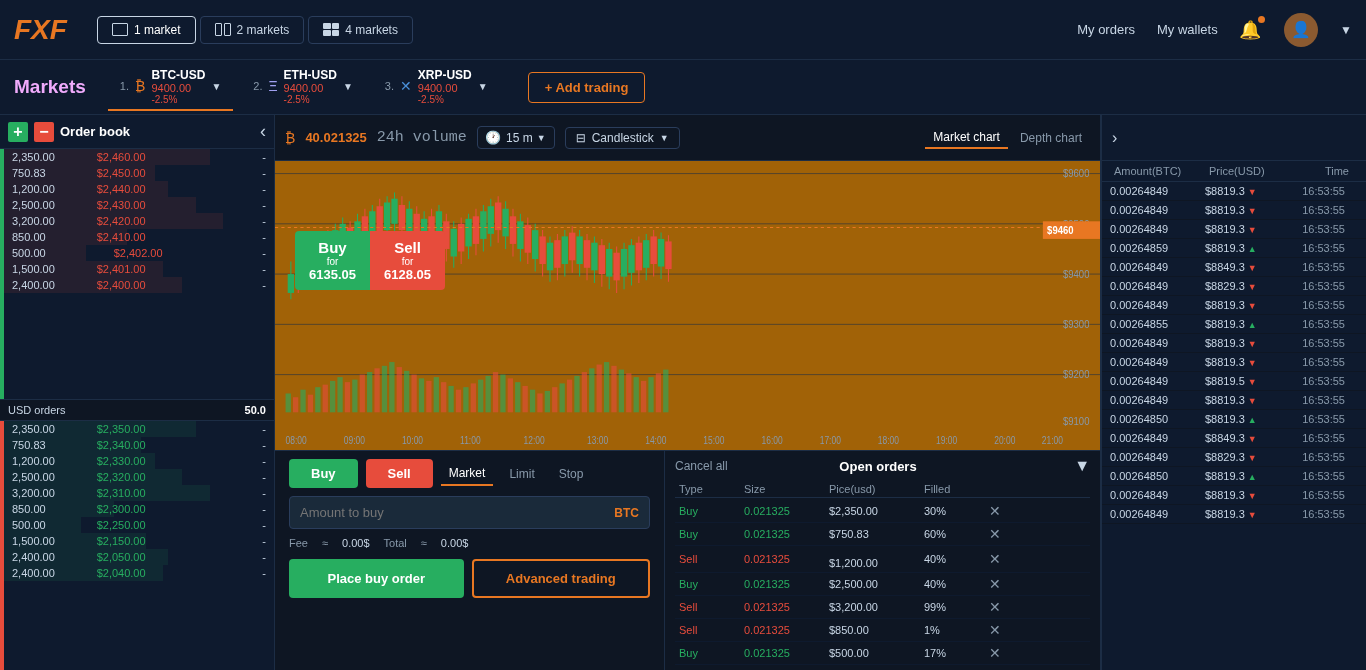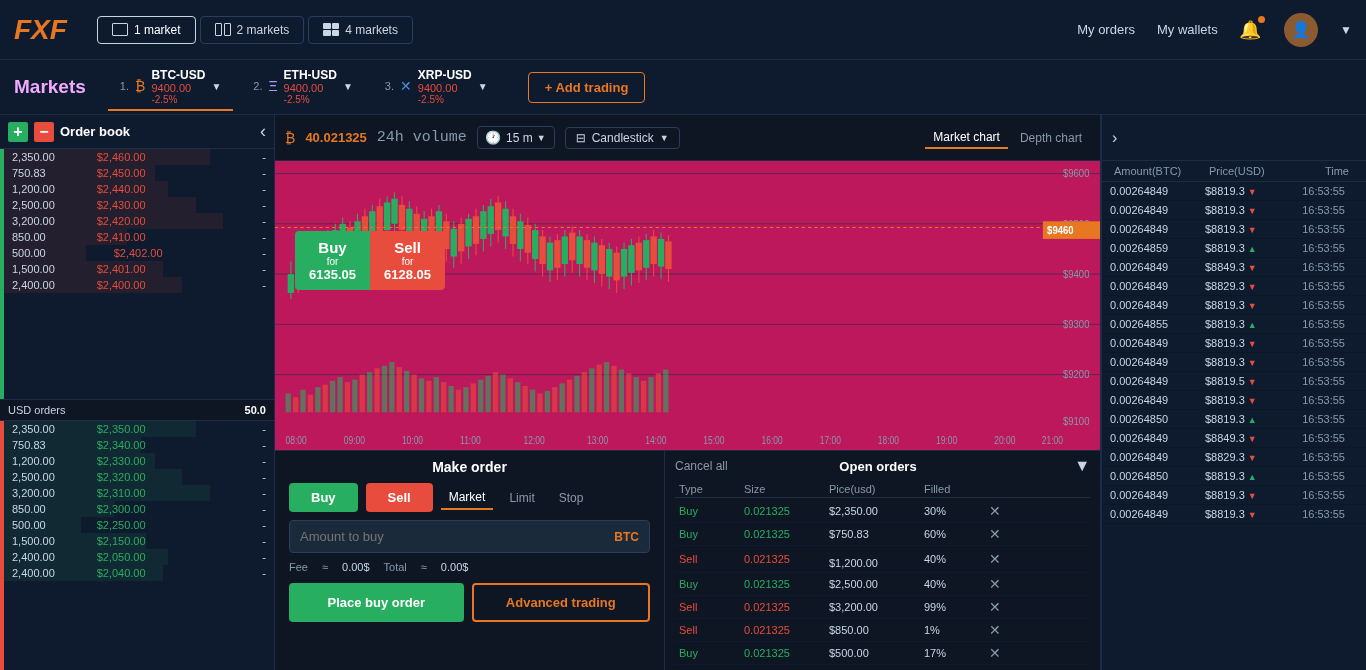--- a/index.html
+++ b/index.html
@@ -246,21 +246,21 @@
         <span>⊟</span>
         <span>Candlestick</span>
         <span style="font-size:9px;">▼</span>
       </div>
       <div style="margin-left:auto;display:flex;gap:4px;">
         <button style="background:transparent;border:none;color:#fff;cursor:pointer;font-size:12px;padding:3px 8px;border-bottom:2px solid #e87722;">Market chart</button>
         <button style="background:transparent;border:none;color:#8899aa;cursor:pointer;font-size:12px;padding:3px 8px;">Depth chart</button>
       </div>
     </div>
 
-    <div style="flex:1;position:relative;overflow:hidden;background:#be185d;">
+    <div style="flex:1;position:relative;overflow:hidden;background:#a16207;">
       <svg width="100%" height="100%" viewBox="0 0 780 230" preserveAspectRatio="none">
 
         <line x1="0" y1="10" x2="780" y2="10" stroke="#1c2d45" stroke-width="0.5"></line>
         <line x1="0" y1="50" x2="780" y2="50" stroke="#1c2d45" stroke-width="0.5"></line>
         <line x1="0" y1="90" x2="780" y2="90" stroke="#1c2d45" stroke-width="0.5"></line>
         <line x1="0" y1="130" x2="780" y2="130" stroke="#1c2d45" stroke-width="0.5"></line>
         <line x1="0" y1="170" x2="780" y2="170" stroke="#1c2d45" stroke-width="0.5"></line>
 
         <text x="745" y="13" fill="#8899aa" font-size="9">$9600</text>
         <text x="745" y="53" fill="#8899aa" font-size="9">$9500</text>
@@ -460,21 +460,20 @@
           <div style="font-size:15px;font-weight:bold;">Sell</div>
           <div style="font-size:10px;">for</div>
           <div style="font-size:13px;font-weight:bold;">6128.05</div>
         </div>
       </div>
     </div>
 
     <div style="display:flex;height:220px;border-top:1px solid #1c2d45;flex-shrink:0;">
 
       <div style="width:390px;min-width:390px;padding:8px 14px;background:#0e1623;border-right:1px solid #1c2d45;">
-        <div style="font-size:14px;font-weight:bold;color:#fff;text-align:center;margin-bottom:8px;">Make order</div>
         <div style="display:flex;gap:8px;margin-bottom:8px;align-items:center;">
           <button style="background:#27ae60;color:#fff;border:none;padding:7px 22px;cursor:pointer;border-radius:4px;font-size:13px;font-weight:bold;">Buy</button>
           <button style="background:#e74c3c;color:#fff;border:none;padding:7px 22px;cursor:pointer;border-radius:4px;font-size:13px;font-weight:bold;">Sell</button>
           <button style="background:transparent;border:none;color:#fff;cursor:pointer;font-size:12px;padding:4px 8px;border-bottom:2px solid #e87722;">Market</button>
           <button style="background:transparent;border:none;color:#8899aa;cursor:pointer;font-size:12px;padding:4px 8px;">Limit</button>
           <button style="background:transparent;border:none;color:#8899aa;cursor:pointer;font-size:12px;padding:4px 8px;">Stop</button>
         </div>
         <div style="display:flex;align-items:center;background:#1a2a3a;border:1px solid #2a3d5c;border-radius:4px;padding:8px 10px;margin-bottom:8px;">
           <input style="background: transparent; border: none; color: rgb(200, 214, 229); flex: 1 1 0%; font-size: 13px; outline: none;" placeholder="Amount to buy">
           <span style="color:#e87722;font-size:12px;font-weight:bold;">BTC</span>

